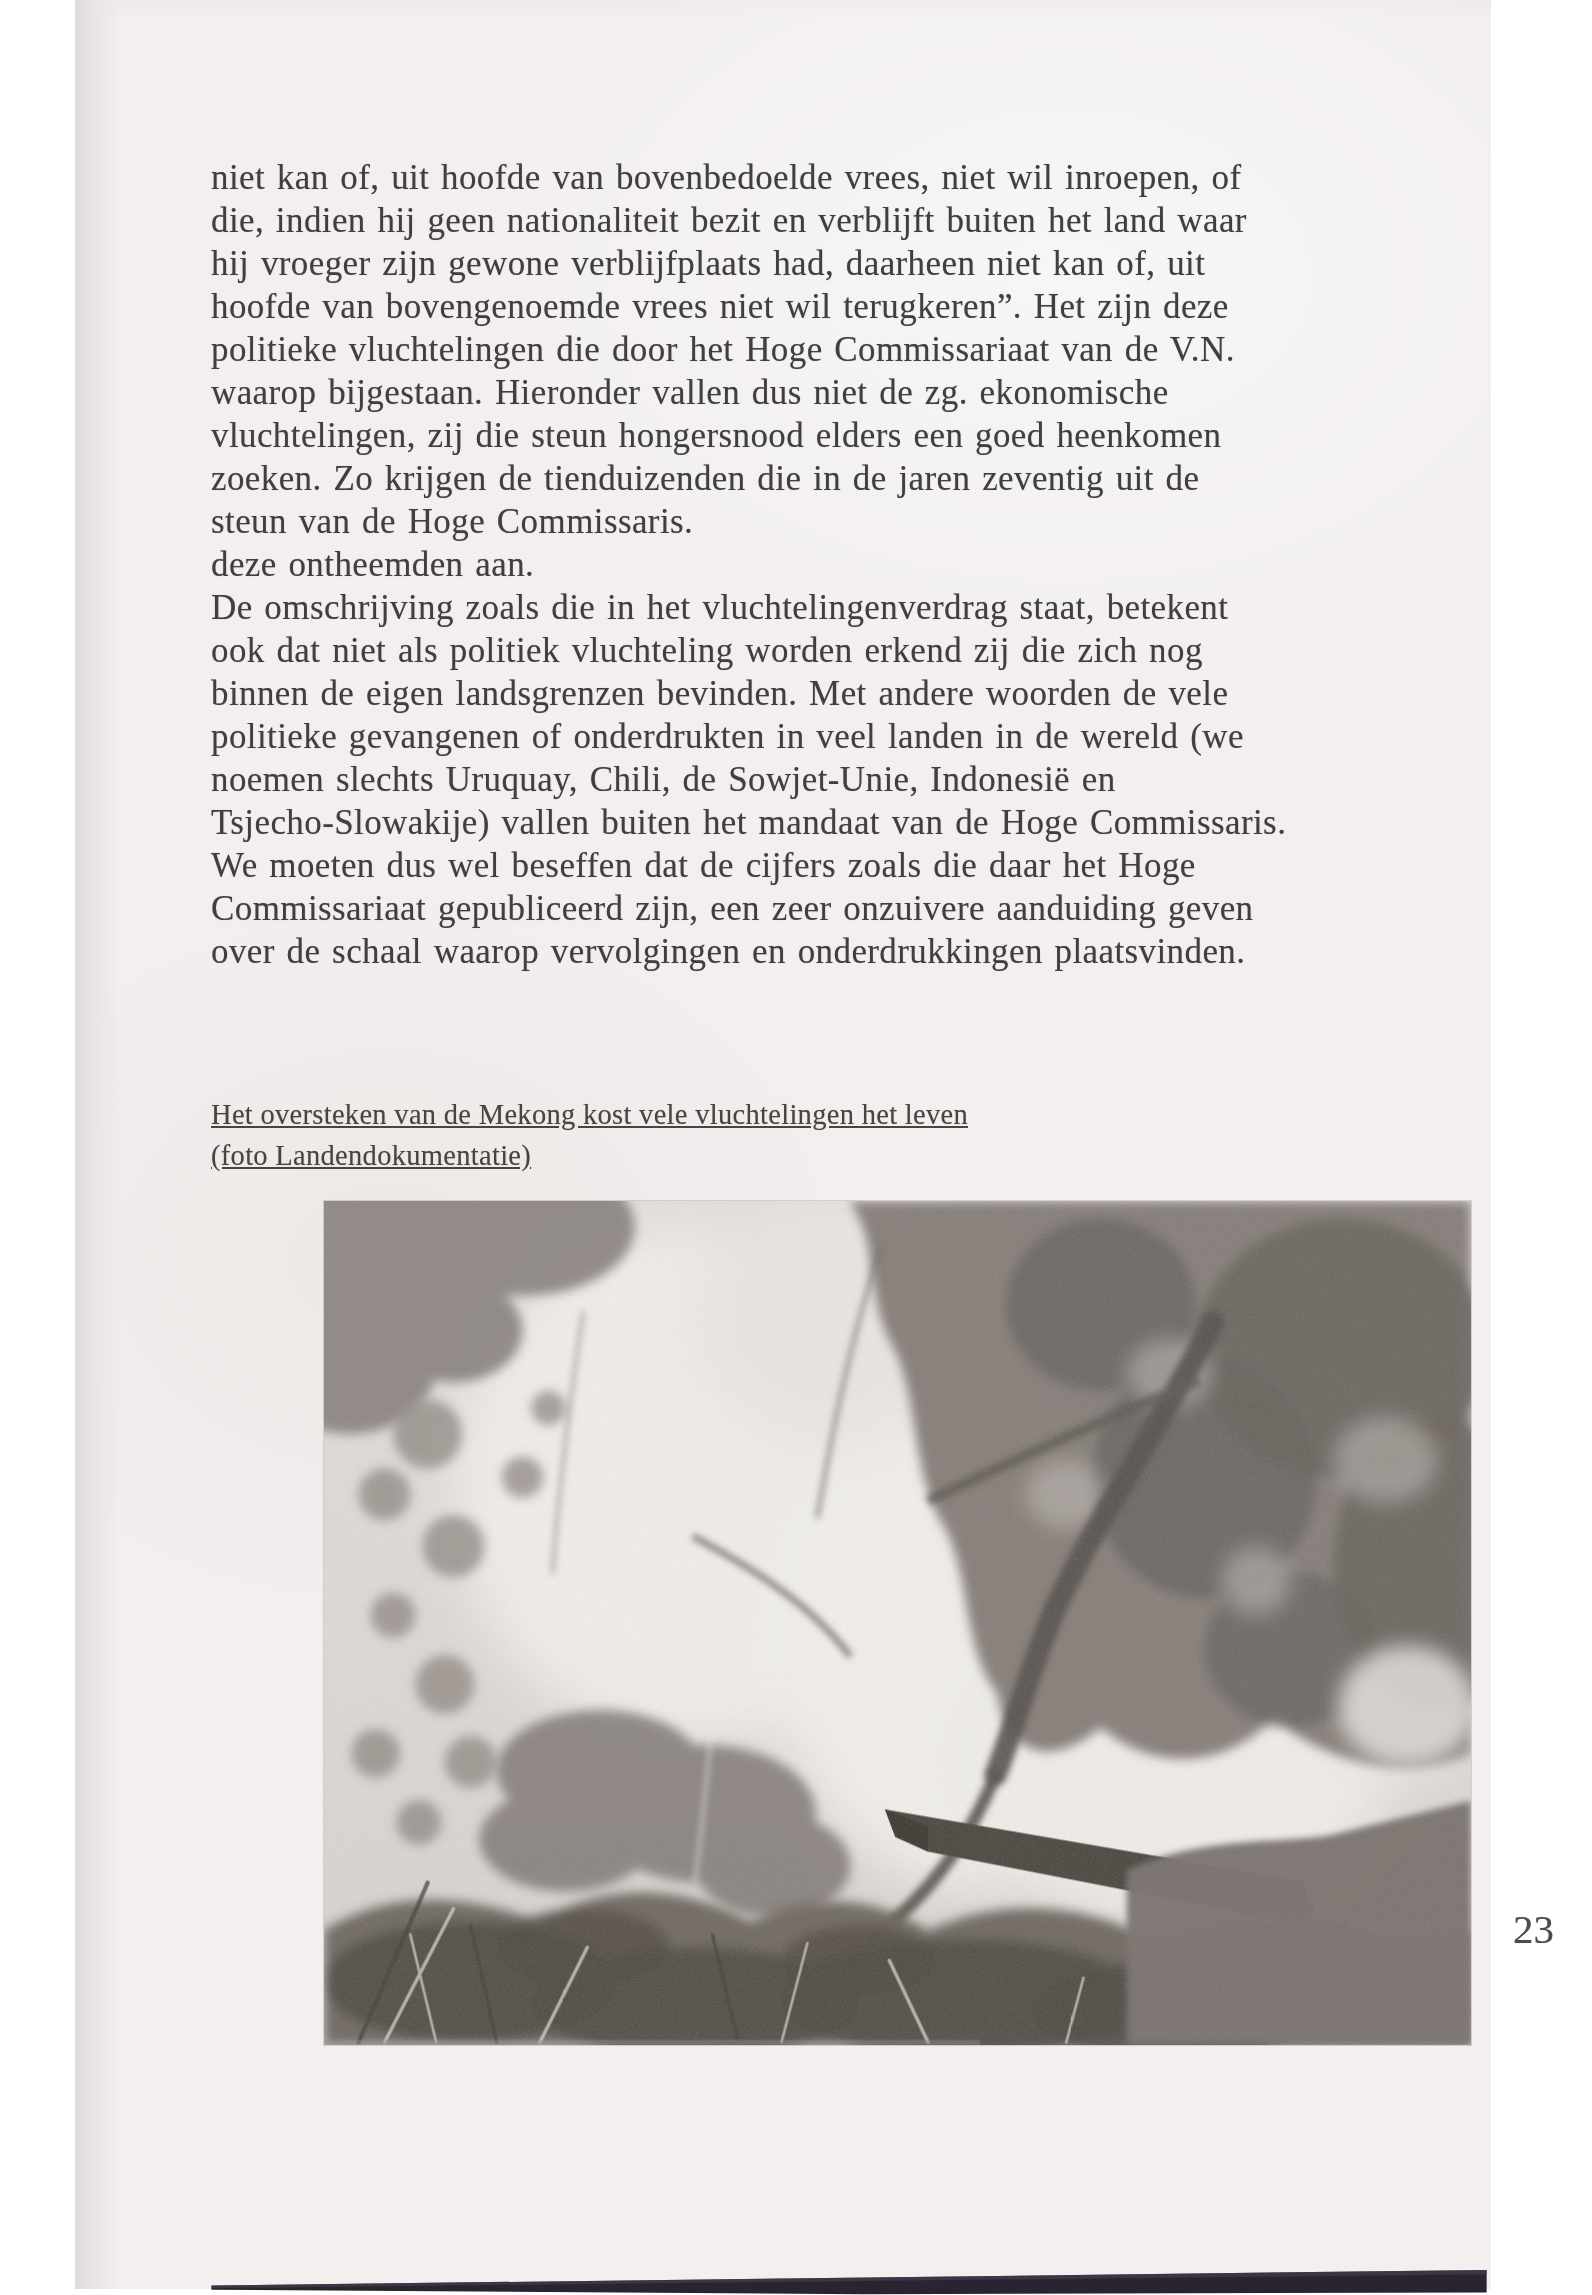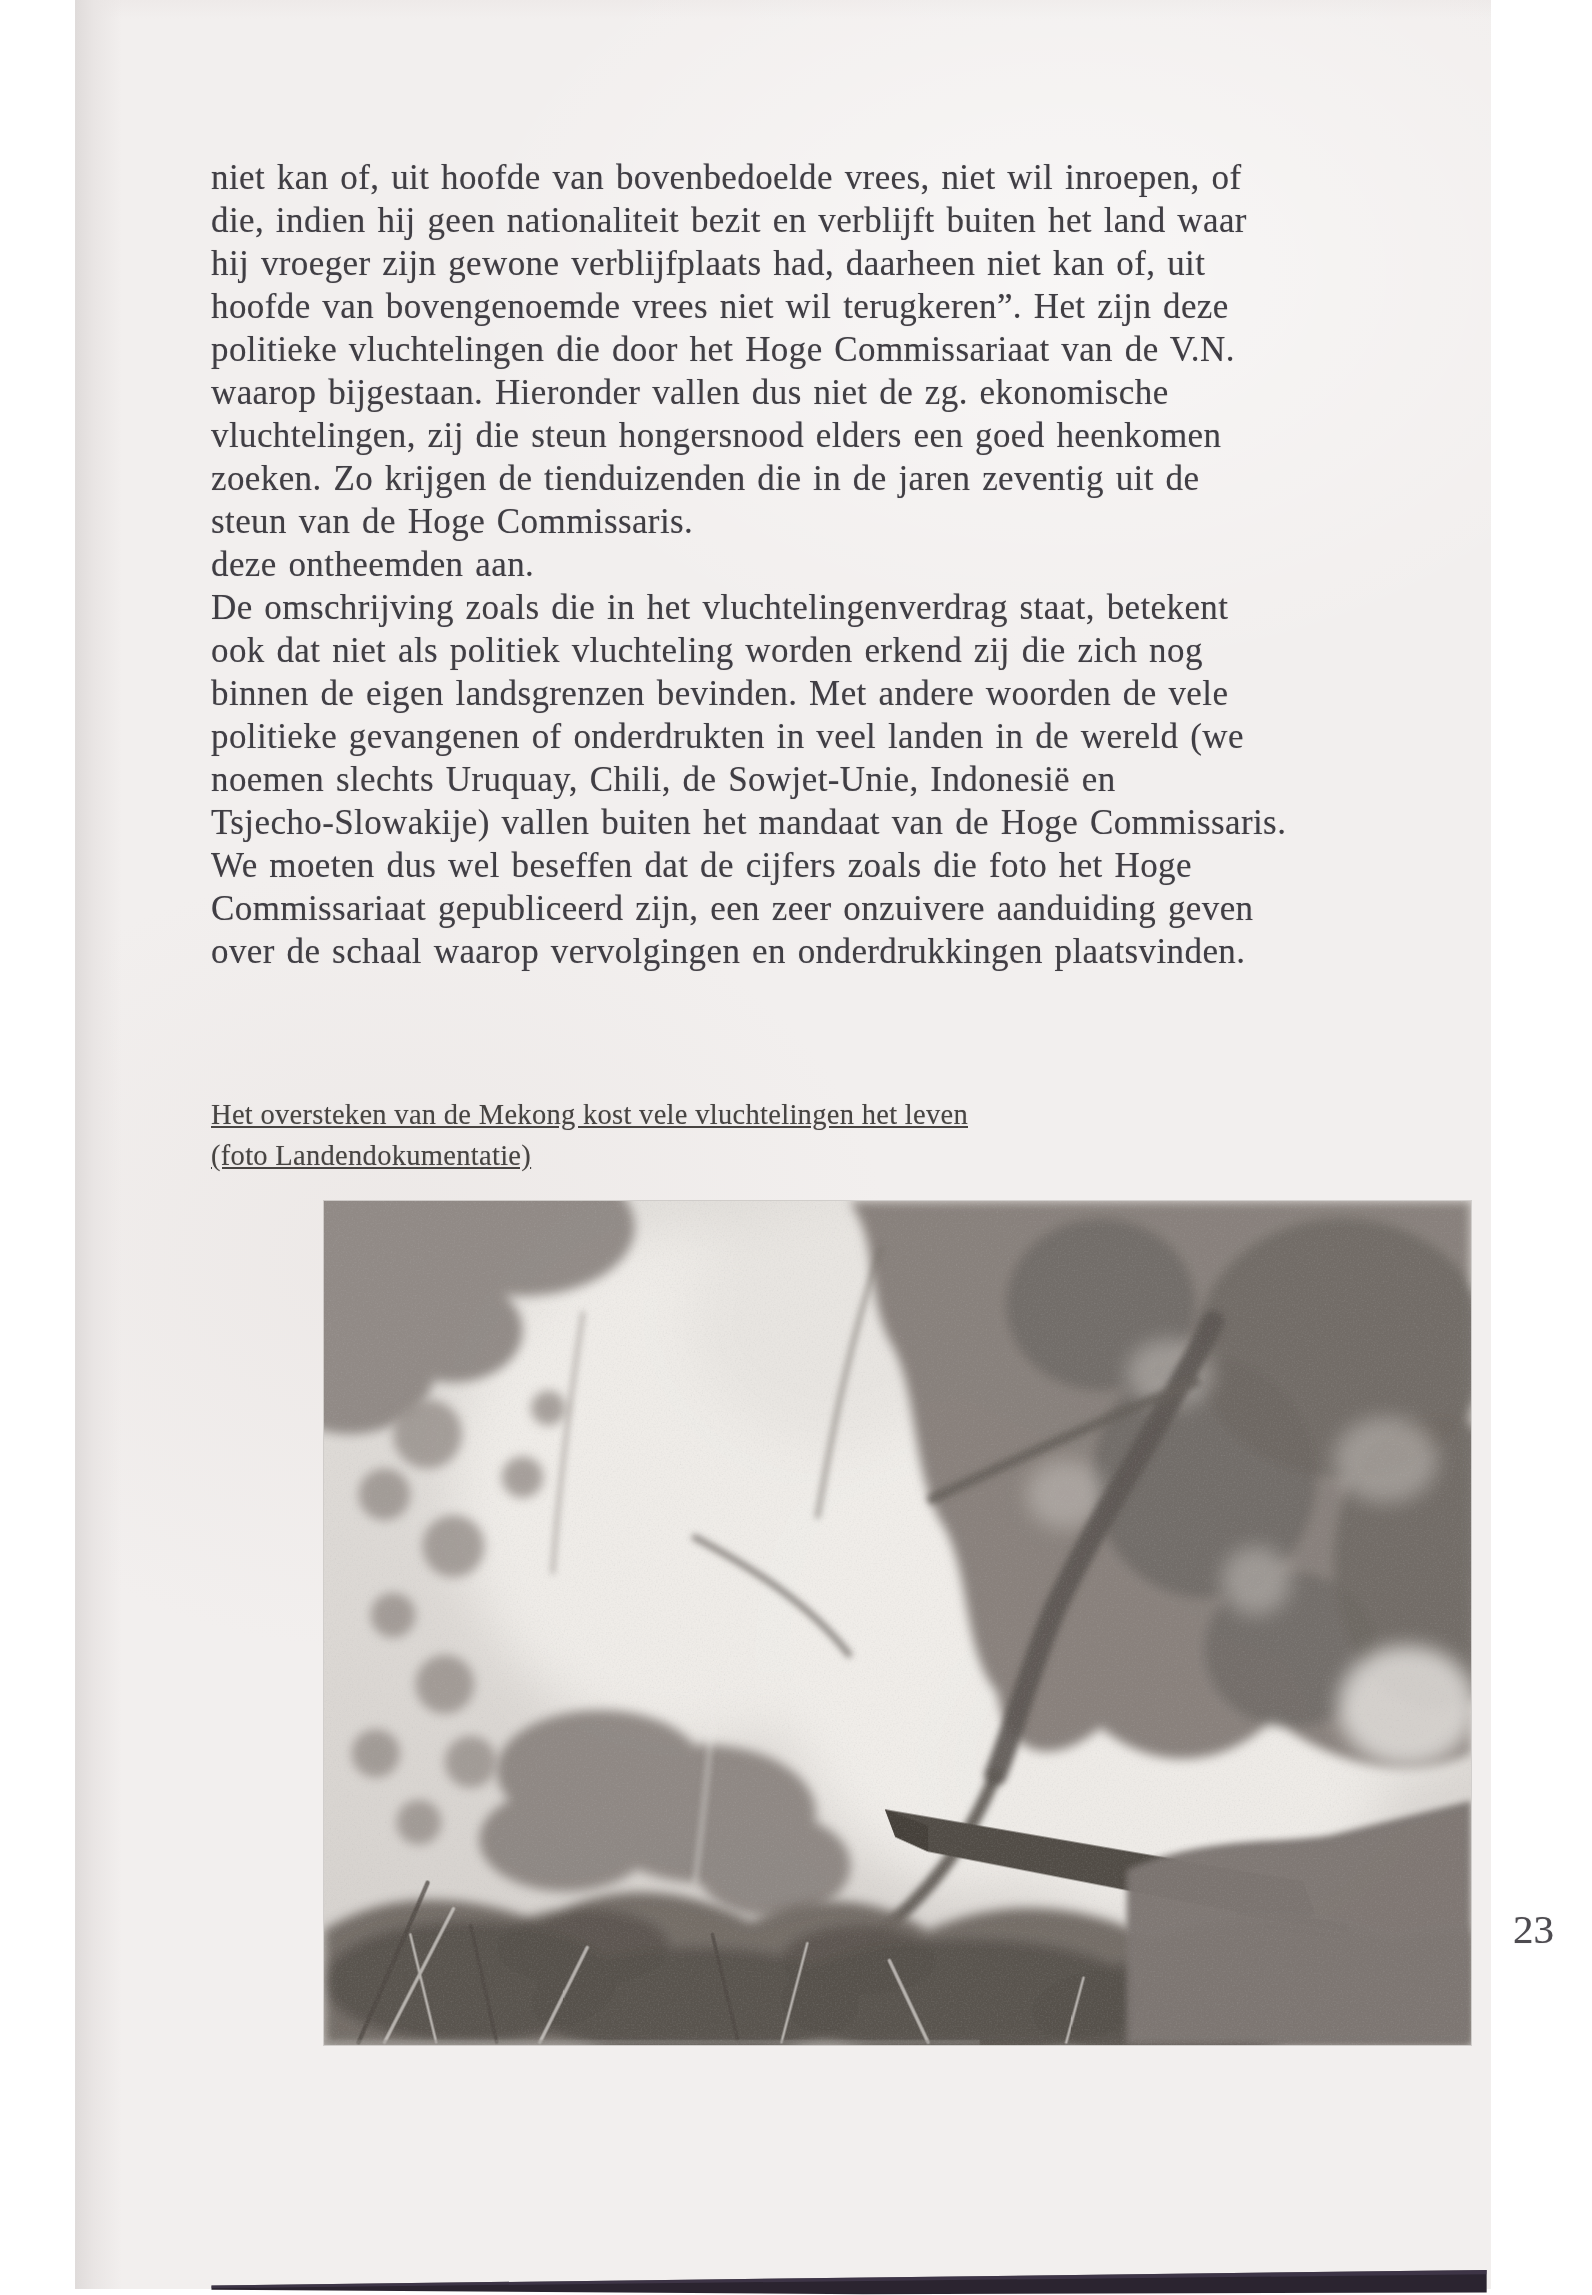--- a/index.html
+++ b/index.html
@@ -68,21 +68,21 @@
       <div>vluchtelingen, zij die steun hongersnood elders een goed heenkomen</div>
       <div>zoeken. Zo krijgen de tienduizenden die in de jaren zeventig uit de</div>
       <div>steun van de Hoge Commissaris.</div>
       <div>deze ontheemden aan.</div>
       <div>De omschrijving zoals die in het vluchtelingenverdrag staat, betekent</div>
       <div>ook dat niet als politiek vluchteling worden erkend zij die zich nog</div>
       <div>binnen de eigen landsgrenzen bevinden. Met andere woorden de vele</div>
       <div>politieke gevangenen of onderdrukten in veel landen in de wereld (we</div>
       <div>noemen slechts Uruquay, Chili, de Sowjet-Unie, Indonesië en</div>
       <div>Tsjecho-Slowakije) vallen buiten het mandaat van de Hoge Commissaris.</div>
-      <div>We moeten dus wel beseffen dat de cijfers zoals die foto het Hoge</div>
+      <div>We moeten dus wel beseffen dat de cijfers zoals die daar het Hoge</div>
       <div>Commissariaat gepubliceerd zijn, een zeer onzuivere aanduiding geven</div>
       <div>over de schaal waarop vervolgingen en onderdrukkingen plaatsvinden.</div>
     </div>
 
     <div id="caption">
       <div>Het oversteken van de Mekong kost vele vluchtelingen het leven</div>
       <div>(foto Landendokumentatie)</div>
     </div>
 
     <div id="photo">

